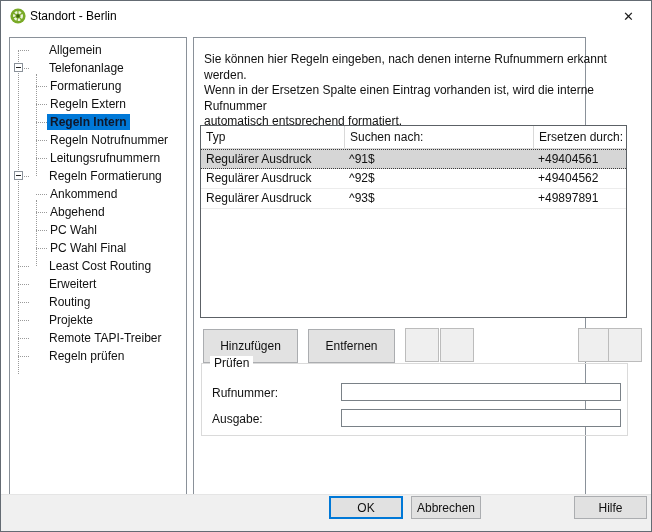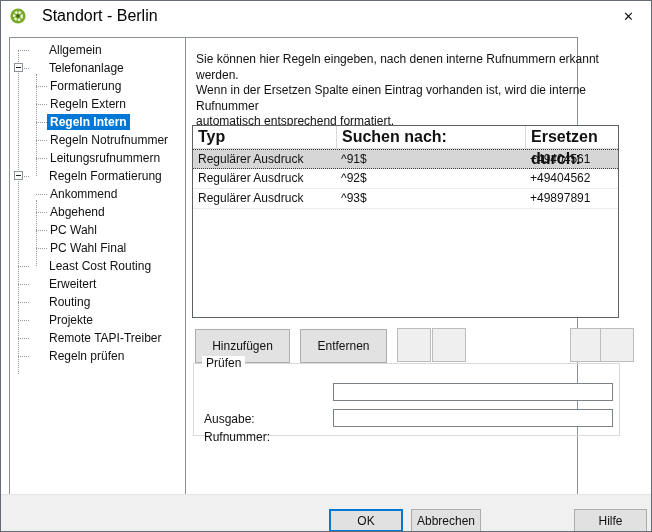--- a/index.html
+++ b/index.html
@@ -3,68 +3,68 @@
 <meta charset="utf-8">
 <style>
   html,body { margin:0; padding:0; background:#c8c8c8; }
   .dialog {
     position:relative; width:652px; height:532px; background:#ffffff;
     border:1px solid #646b73; box-sizing:border-box; overflow:hidden;
     font-family:"Liberation Sans", sans-serif; color:#111; cursor:default;
   }
   
   .titlebar { position:absolute; left:0; top:0; right:0; height:30px; background:#fff; display:flex; align-items:center; padding-left:9px; }
-  .title-text { margin-left:16px; font-size:16px; color:#000; }
+  .title-text { margin-left:4px; font-size:12px; color:#000; }
   .close-btn { position:absolute; top:0; right:0; width:45px; height:30px; display:flex; align-items:center; justify-content:center; font-size:13px; color:#1a1a1a; }
   
   .tree-panel { position:absolute; left:8px; top:36px; width:178px; height:459px; background:#fff;
     border:1px solid #8a9199; box-sizing:border-box; padding-top:3px; overflow:hidden; }
   .tree-item { position:relative; height:18px; font-size:12px; white-space:nowrap; }
   .stub { position:absolute; top:9px; border-top:1px dotted #9a9a9a; }
   .lvl0 > .stub { left:8px; width:11px; }
   .lvl1 > .stub { left:26px; width:11px; }
   .toggle { position:absolute; left:4px; top:4px; width:9px; height:9px; border:1px solid #8a9199; background:#fff; box-sizing:border-box; z-index:2; }
   .toggle::after { content:""; position:absolute; left:1px; right:1px; top:3px; border-top:1px solid #222; }
   .tlabel { position:absolute; top:1px; height:16px; line-height:16px; padding:0 3px; }
   .lvl0 > .tlabel { left:36px; }
   .lvl1 > .tlabel { left:37px; }
-  .tree-item.selected > .tlabel { background:#0078d7; color:#ffffff; font-weight:bold; }
+  .tree-item.selected > .tlabel { background:#0078d7; color:#0f172a; font-weight:bold; }
   .spine { position:absolute; width:0; border-left:1px dotted #9a9a9a; }
   
-  .content-panel { position:absolute; left:184px; top:36px; width:393px; height:459px; background:#fff;
+  .content-panel { position:absolute; left:192px; top:36px; width:393px; height:459px; background:#fff;
     border:1px solid #8a9199; box-sizing:border-box; }
   .description { position:absolute; left:10px; top:14px; width:434px; font-size:12px; line-height:15.5px; white-space:pre-line; }
   
   .rules-table { position:absolute; left:6px; top:87px; width:427px; height:193px; border:1px solid #5c6166; box-sizing:border-box; background:#fff; overflow:hidden; }
   .thead { display:flex; height:23px; box-sizing:border-box; border-bottom:1px solid #d9d9d9; }
-  .th { font-size:16px; line-height:22px; padding-left:5px; box-sizing:border-box;font-weight:bold; }
+  .th { font-size:12px; line-height:22px; padding-left:5px; box-sizing:border-box; }
   .th + .th { border-left:1px solid #d9d9d9; }
   .c0 { width:143px; } .c1 { width:141px; } .c2 { flex:1;margin-left:48px; }
   .trow { display:flex; height:20px; box-sizing:border-box; border-bottom:1px solid #ececec; background:#fff; }
   .tcell { font-size:12px; line-height:19px; padding-left:5px; box-sizing:border-box; overflow:hidden; }
   .trow.selected { background:#d6d6d6; border-top:1px dotted #3a3a3a; border-bottom:1px dotted #3a3a3a; }
   
   .pbtn { position:absolute; box-sizing:border-box; background:#e2e2e2; border:1px solid #abadb0; font-family:inherit; font-size:12px; color:#111;
     display:flex; align-items:center; justify-content:center; padding:16px; }
   .btn-add { left:9px; top:291px; width:95px; height:23px; }
   .btn-remove { left:114px; top:291px; width:87px; height:23px; }
   .icon-btn { top:290px; width:26px; height:25px; background:#efefef; border:1px solid #bcbcbc; }
   .btn-up { left:211px; } .btn-down { left:246px; } .btn-import { left:384px; } .btn-save { left:414px; }
   .rot180 { transform:rotate(180deg); }
   
   .groupbox { position:absolute; left:7px; top:325px; width:427px; height:73px; border:1px solid #dadada; box-sizing:border-box; }
   .gb-title { position:absolute; top:-8px; left:8px; background:#fff; padding:0 4px; font-size:12px; }
   .gb-label { position:absolute; left:10px; font-size:12px; }
-  .lbl-ruf { top:22px;margin-top:44px; } .lbl-aus { top:48px; }
+  .lbl-ruf { top:22px; } .lbl-aus { top:48px; }
   .gb-input { position:absolute; left:139px; width:280px; height:18px; box-sizing:border-box; border:1px solid #7a8187; background:#fff;
     font-family:inherit; font-size:12px; padding:0 3px; outline:none; }
   .inp-ruf { top:19px; } .inp-aus { top:45px; }
   
   .footer { position:absolute; left:0; right:0; bottom:0; height:36px; background:#f0f0f0; border-top:1px solid #e5e5e5; }
-  .fbtn { position:absolute; top:14px; height:23px; box-sizing:border-box; background:#e1e1e1; border:1px solid #abadb0; font-family:inherit; font-size:12px; color:#111;
+  .fbtn { position:absolute; top:1px; height:23px; box-sizing:border-box; background:#e1e1e1; border:1px solid #abadb0; font-family:inherit; font-size:12px; color:#111;
     display:flex; align-items:center; justify-content:center; }
   .btn-ok { left:328px; width:74px; border:2px solid #0078d7; }
   .btn-cancel { left:410px; width:70px; }
   .btn-help { left:573px; width:73px; }
 </style>
 </head>
 <body>
 
 <div class="dialog">
 

